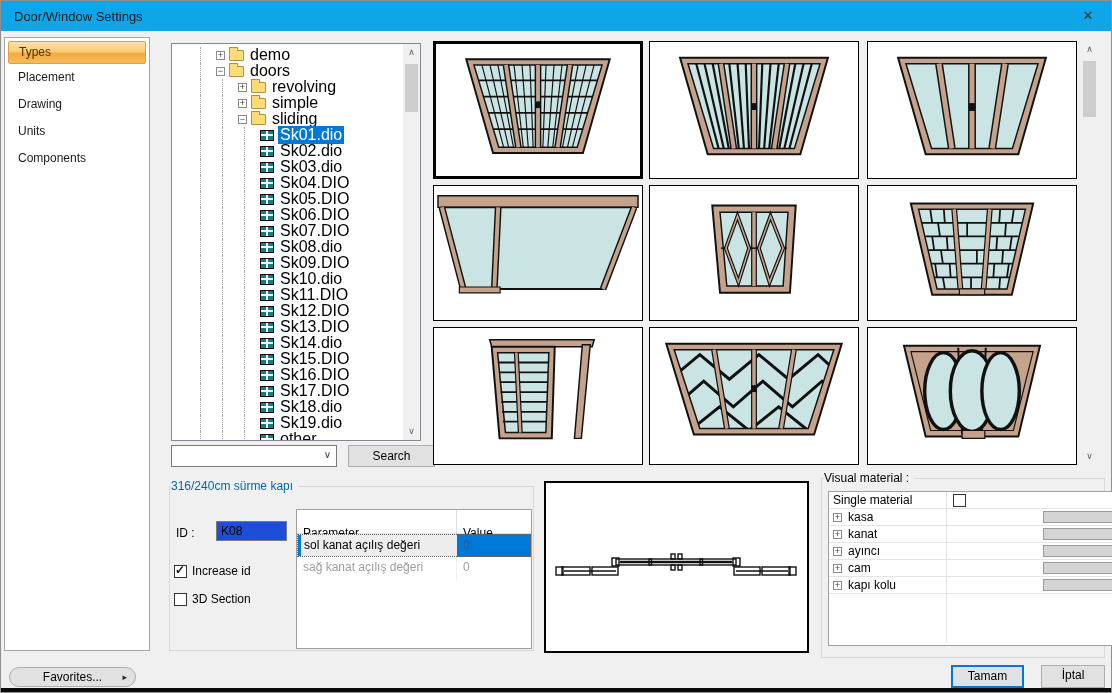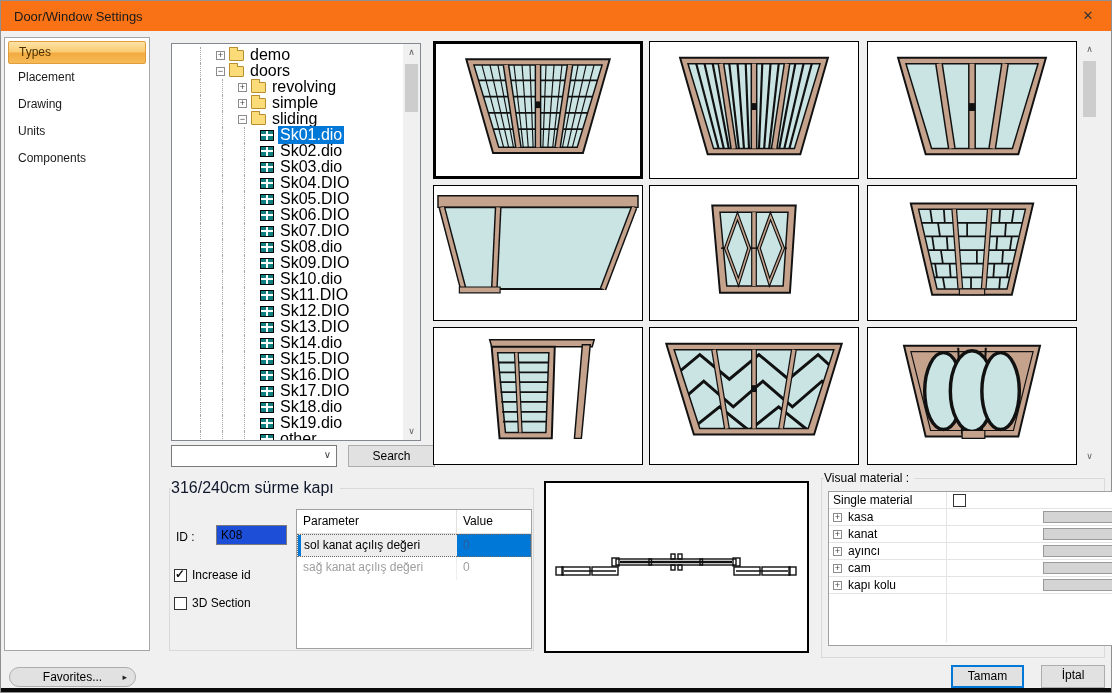--- a/index.html
+++ b/index.html
@@ -1,21 +1,21 @@
 <!DOCTYPE html>
 <html><head>
 <meta charset="utf-8">
 <style>
   * { margin:0; padding:0; box-sizing:border-box; }
   html,body { width:1112px; height:693px; }
   body { font-family:"Liberation Sans", sans-serif; font-size:12px; color:#000; background:#f0f0f0; position:relative; overflow:hidden; }
   .dialog { position:absolute; inset:0; border:1px solid #8f8f8f; background:#f0f0f0; }
 
   
-  .titlebar { position:absolute; left:0; top:0; right:0; height:30px; background:#f97316; }
+  .titlebar { position:absolute; left:0; top:0; right:0; height:30px; background:#0ea5e9; }
   .titlebar .title { position:absolute; left:13px; top:8px; font-size:13px; color:#1a1a1a; }
   .close-btn { position:absolute; right:10px; top:4px; width:26px; height:22px; text-align:center; line-height:22px; font-size:13px; color:#333; cursor:pointer; }
 
   
   .leftnav { position:absolute; left:3px; top:36px; width:146px; height:614px; background:#fff; border:1px solid #a6a6a6; }
   .nav-item { height:27px; line-height:27px; padding-left:13px; color:#1a1a1a; cursor:pointer; }
   .nav-item.selected { margin:3px 3px 0 3px; padding-left:10px; height:23px; line-height:21px; border:1px solid #e19d3c; border-radius:2px;
       background:linear-gradient(#fde3a7 0%, #f9cd74 45%, #f3ab41 55%, #f6bb58 100%); color:#4a3000; }
 
   
@@ -47,31 +47,31 @@
   
   .thumbgrid { position:absolute; left:432px; top:40px; width:646px; height:424px; }
   .cell { position:absolute; width:210px; background:#fff; border:1px solid #000; cursor:pointer; }
   .cell.selected { border:3px solid #000; }
   .cell svg { display:block; width:100%; height:100%; }
   .grid-scroll { position:absolute; left:1080px; top:40px; width:17px; height:424px; background:#f0f0f0; }
 
   
   fieldset { border:1px solid #d9d9d9; }
   .desc-group { position:absolute; left:168px; top:478px; width:365px; height:172px; }
-  .desc-group legend { font-size:16px; color:#0f172a; padding-right:6px; margin-left:1px; }
+  .desc-group legend { font-size:12px; color:#0369a1; padding-right:6px; margin-left:1px; }
   .id-label { position:absolute; left:6px; top:33px; }
   .id-input { position:absolute; left:46px; top:28px; width:71px; height:20px; background:#1d4ed8; border:1px solid #7a7a7a; font-size:12px; padding-left:4px; font-family:"Liberation Sans",sans-serif; }
   .cbrow { position:absolute; left:4px; display:flex; align-items:center; gap:5px; }
   .cb { width:13px; height:13px; background:#fff; border:1px solid #333; position:relative; cursor:pointer; flex:0 0 13px; }
   .cb .mark { position:absolute; left:0px; top:-3px; font-size:12px; font-weight:bold; color:#111; }
 
   
   .paramtable { position:absolute; left:295px; top:508px; width:236px; height:140px; background:#fff; border:1px solid #a0a0a0; }
   .pt-head { display:flex; height:24px; border-bottom:1px solid #e0e0e0; }
-  .pt-head div { padding:4px 0 0 6px; }
+  .pt-head div { padding:16px 0 0 6px; }
   .pt-col1 { width:160px; border-right:1px solid #e0e0e0; } .pt-col2 { flex:1; }
   .pt-row { display:flex; height:23px; line-height:21px; }
   .pt-row .pt-col1, .pt-row .pt-col2 { padding-left:6px; }
   .pt-row.rowsel .pt-col1 { background:#ededed; border:1px dotted #666; border-right:none; box-shadow:inset 3px 0 0 #0078d7; }
   .pt-row.rowsel .pt-col2 { background:#0078d7; border:1px dotted #666; border-left:none; color:#2b5c9e; }
   .pt-row.disabled { color:#9e9e9e; }
   .pt-row.disabled .pt-col1 { border-right:1px solid #eee; }
 
   
   .previewbox { position:absolute; left:543px; top:480px; width:265px; height:172px; background:#fff; border:2px solid #000; }

